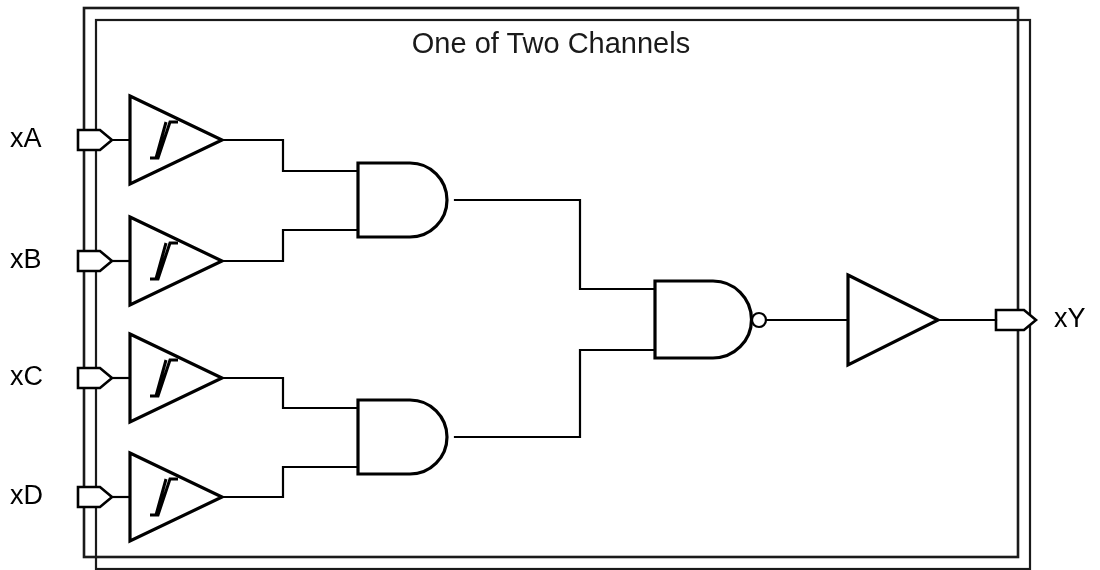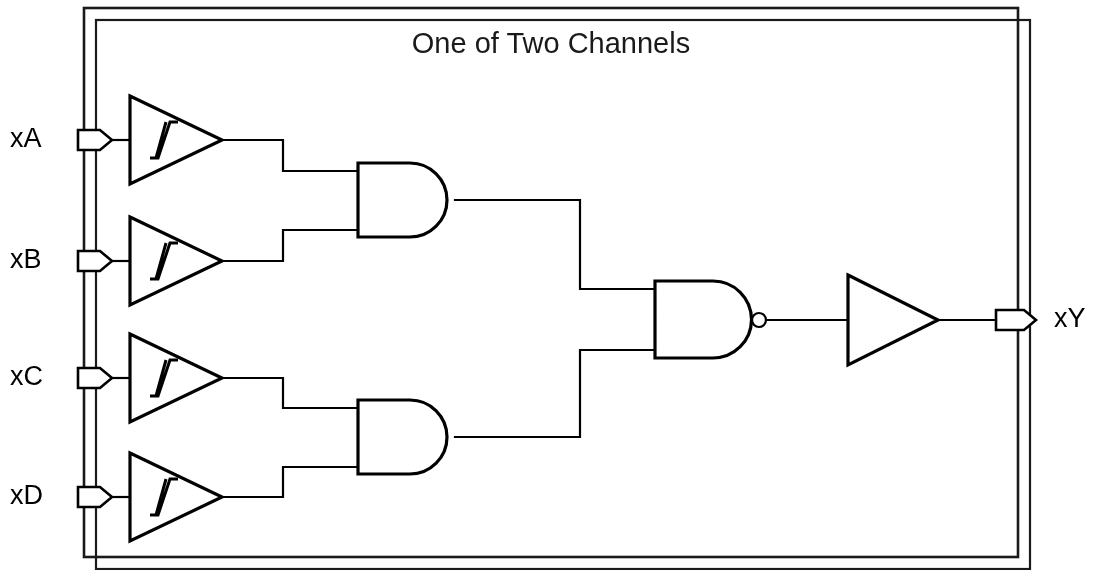--- a/index.html
+++ b/index.html
@@ -9,20 +9,21 @@
   }
   body {
     font-family: "Liberation Sans", sans-serif;
   }
   #diagram-root {
     position: relative;
     width: 1100px;
     height: 570px;
     background: #ffffff;
     overflow: hidden;
+    border-radius: 31px;
   }
   #logic-svg {
     position: absolute;
     left: 0;
     top: 0;
     width: 1100px;
     height: 570px;
     display: block;
   }
   .wire {

